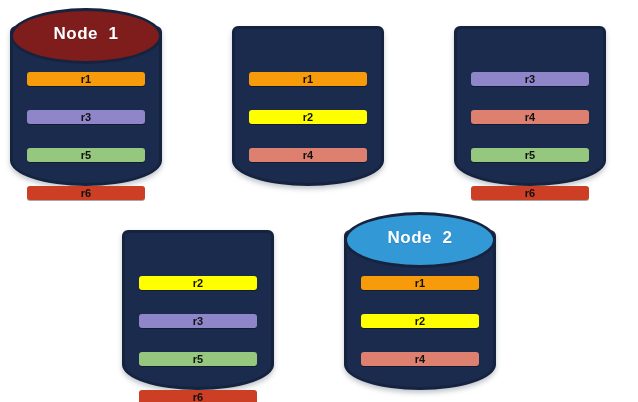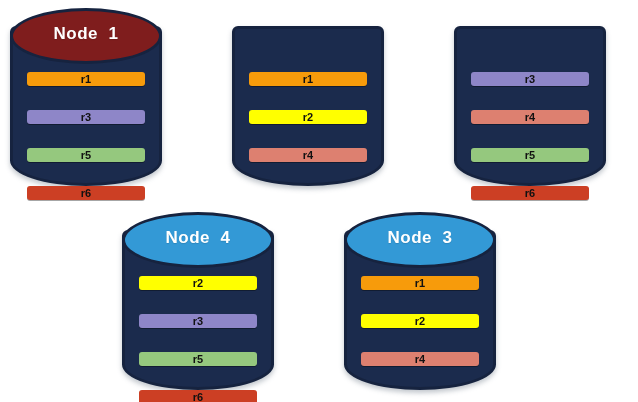--- a/index.html
+++ b/index.html
@@ -123,34 +123,31 @@
       <div class="cyl-body" style="background: rgb(27, 43, 77); border-color: rgb(22, 35, 63);"></div>
       <div class="replica-list">
         <div class="replica" style="background: rgb(142, 134, 200); color: rgb(17, 17, 17);">r3</div>
         <div class="replica" style="background: rgb(221, 128, 112); color: rgb(17, 17, 17);">r4</div>
         <div class="replica" style="background: rgb(149, 200, 126); color: rgb(17, 17, 17);">r5</div>
         <div class="replica" style="background: rgb(204, 63, 36); color: rgb(17, 17, 17);">r6</div>
       </div>
     </div>
     <div class="node" style="left: 122px; top: 212px; width: 152px; height: 178px;">
       <div class="cyl-body" style="background: rgb(27, 43, 77); border-color: rgb(22, 35, 63);"></div>
-      <div class="cyl-top" style="background: rgb(51, 153, 214); border-color: rgb(22, 35, 63);">
-        <span class="node-title" style="color: rgb(255, 255, 255);">Node  4</span>
-      </div>
       <div class="replica-list">
         <div class="replica" style="background: rgb(255, 255, 0); color: rgb(17, 17, 17);">r2</div>
         <div class="replica" style="background: rgb(142, 134, 200); color: rgb(17, 17, 17);">r3</div>
         <div class="replica" style="background: rgb(149, 200, 126); color: rgb(17, 17, 17);">r5</div>
         <div class="replica" style="background: rgb(204, 63, 36); color: rgb(17, 17, 17);">r6</div>
       </div>
     </div>
     <div class="node" style="left: 344px; top: 212px; width: 152px; height: 178px;">
       <div class="cyl-body" style="background: rgb(27, 43, 77); border-color: rgb(22, 35, 63);"></div>
       <div class="cyl-top" style="background: rgb(51, 153, 214); border-color: rgb(22, 35, 63);">
-        <span class="node-title" style="color: rgb(255, 255, 255);">Node  3</span>
+        <span class="node-title" style="color: rgb(255, 255, 255);">Node  2</span>
       </div>
       <div class="replica-list">
         <div class="replica" style="background: rgb(247, 155, 11); color: rgb(17, 17, 17);">r1</div>
         <div class="replica" style="background: rgb(255, 255, 0); color: rgb(17, 17, 17);">r2</div>
         <div class="replica" style="background: rgb(221, 128, 112); color: rgb(17, 17, 17);">r4</div>
       </div>
     </div>
   </div>
 
 </body></html>

